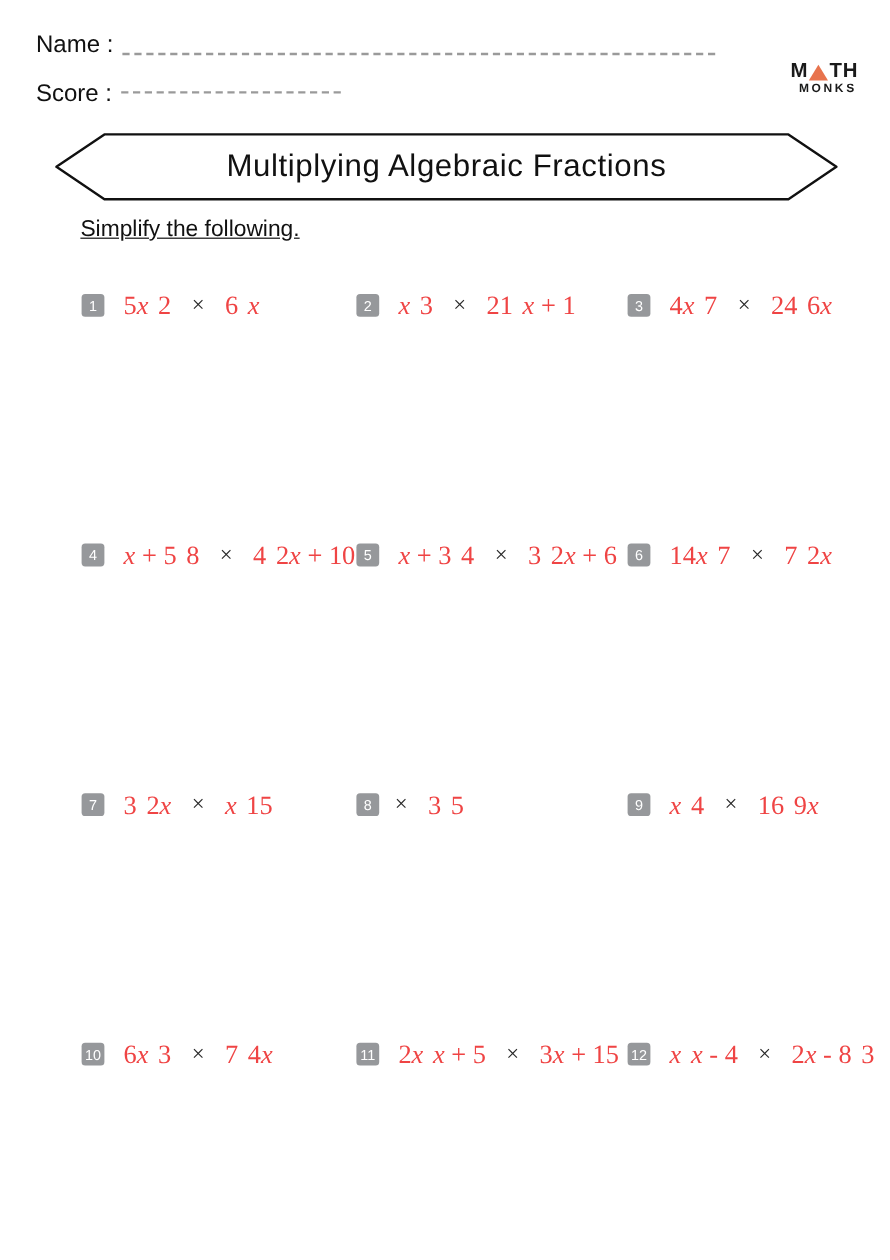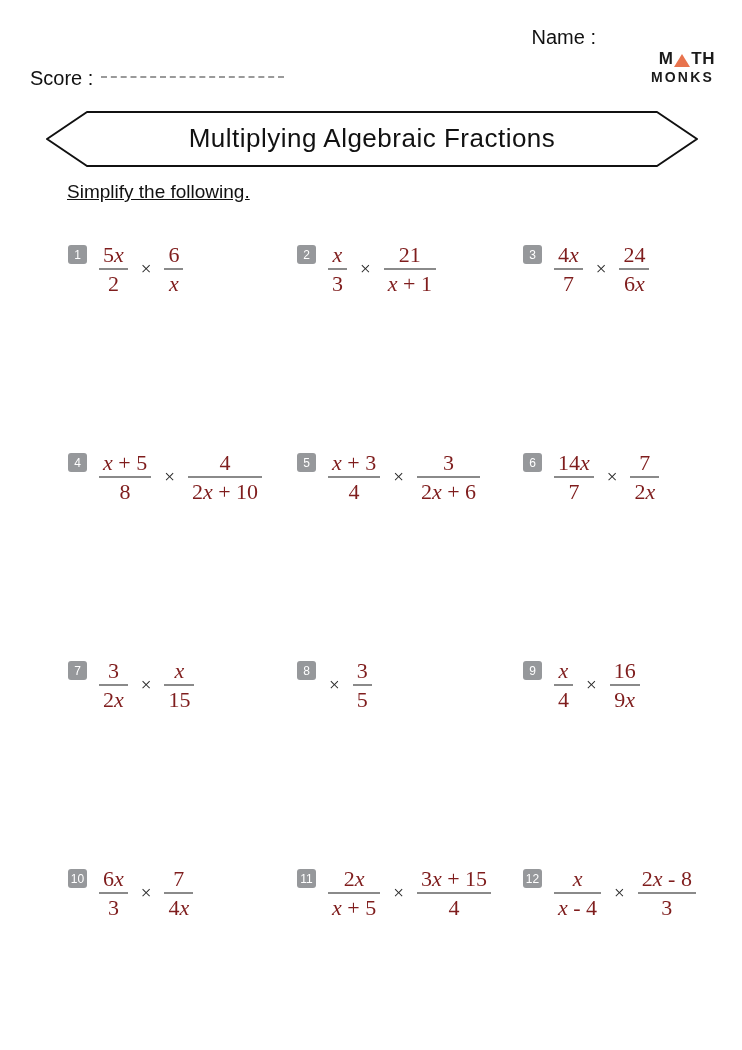--- a/index.html
+++ b/index.html
@@ -10,21 +10,21 @@
     font-family: "Liberation Sans", sans-serif;
     color: #1c1c1c;
     overflow: hidden;
   }
 
   
   .field-row {
     position: absolute; left: 30px;
     display: flex; align-items: flex-end;
   }
-  .field-row.name { top: 25px; width: 566px; flex-direction: column; }
+  .field-row.name { top: 25px; width: 566px; }
   .field-row.score { top: 66px; width: 254px; align-items: center; }
   .field-label {
     font-size: 20px; color: #111; white-space: nowrap;
     line-height: 24px;
   }
   .field-line {
     flex: 1; height: 0;
     border-bottom: 2px dashed #9a9a9a;
     margin-left: 8px; margin-bottom: 3px;
   }
@@ -40,21 +40,21 @@
     line-height: 16px;
   }
   .logo-triangle {
     width: 0; height: 0;
     border-left: 8px solid transparent;
     border-right: 8px solid transparent;
     border-bottom: 13px solid #e8734d;
     margin: 0 1px 0 1px;
   }
   .logo-sub {
-    font-weight: 700; font-size: 14px; letter-spacing: 2.2px;
+    font-weight: 700; font-size: 10px; letter-spacing: 2.2px;
     color: #1a1a1a; margin-top: 2px; padding-right: 1px;
   }
 
   
   .banner {
     position: absolute; left: 44px; top: 110px;
     width: 656px; height: 58px;
   }
   .banner svg { position: absolute; inset: 0; }
   .banner-title {
@@ -86,23 +86,23 @@
   .badge {
     align-self: flex-start;
     margin-top: 3px;
     min-width: 19px; height: 19px; padding: 0 2px;
     background: #96989b; border-radius: 3px;
     color: #ffffff; font-size: 12px; font-weight: 400;
     display: inline-flex; align-items: center; justify-content: center;
     font-family: "Liberation Sans", sans-serif;
   }
   .frac {
-    display: inline-flex; flex-direction: column; align-items: center;
+    display: inline-flex; align-items: flex-end;
     font-family: "Liberation Serif", serif;
-    font-size: 22px; color: #7f1d1d; line-height: 1.05;
+    font-size: 22px; color: #ef4444; line-height: 1.05;
   }
   .frac .num, .frac .den { padding: 1px 4px; white-space: nowrap; }
   .frac .bar {
     align-self: stretch; height: 2px; background: #8a8a8a;
     margin: 1px 0;
   }
   .times {
     font-family: "Liberation Serif", serif;
     font-size: 19px; color: #2a2a2a;
     padding: 0 1px;

